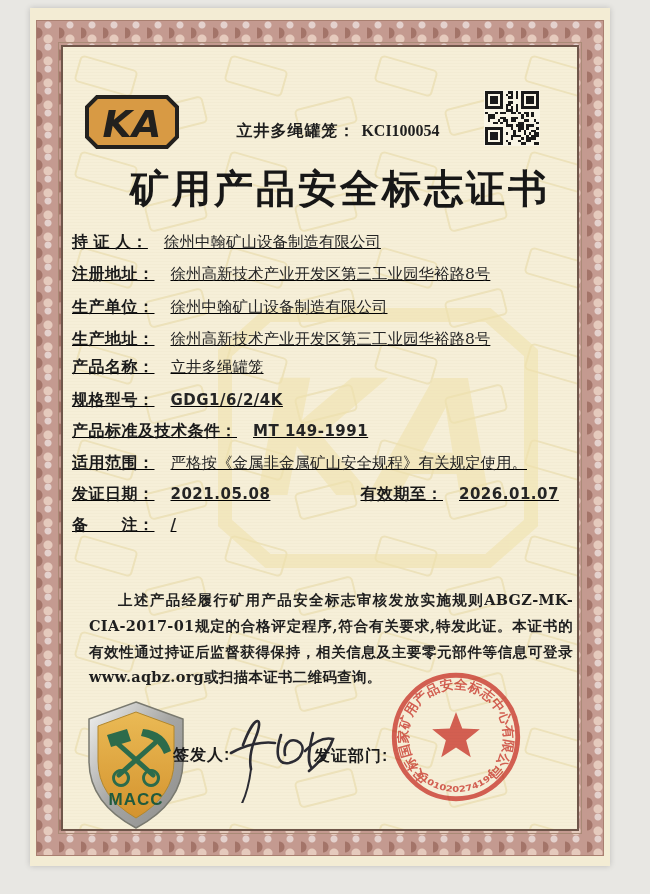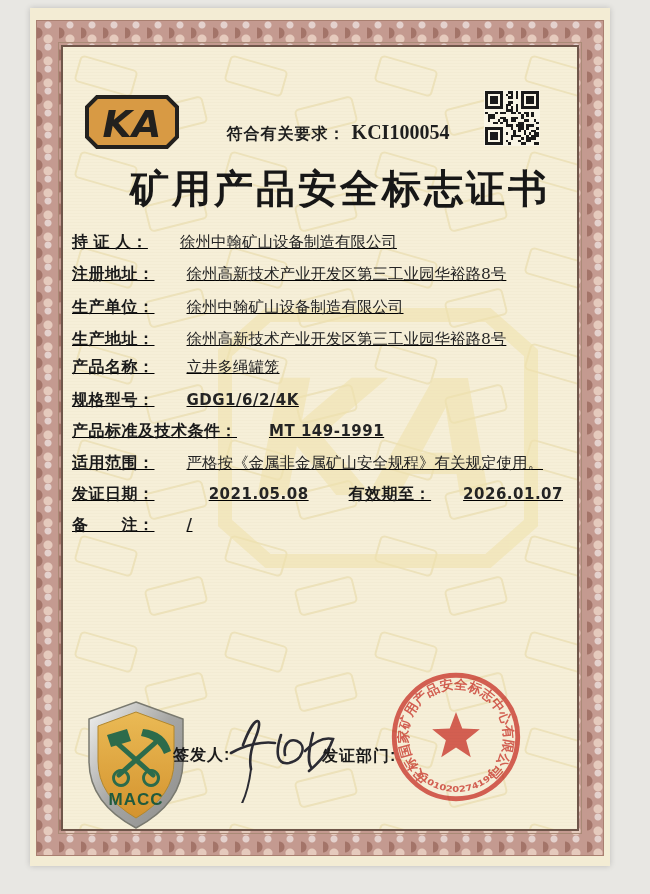--- a/index.html
+++ b/index.html
@@ -29,47 +29,47 @@
     background-image:repeating-linear-gradient(0deg, rgba(120,100,40,.025) 0 1px, transparent 1px 3px);
     border:2px solid #6f564a;
     outline:1px solid #a98a76;outline-offset:2px;
   }
   .wm-layer{position:absolute;inset:0;pointer-events:none;}
   
   .ka-logo{position:absolute;left:22px;top:48px;width:94px;height:54px;}
   
   .mark-no{position:absolute;left:130px;top:74px;width:290px;text-align:center;white-space:nowrap;}
   .mark-no .lbl{font-weight:bold;font-size:16px;color:#1e1e1e;letter-spacing:1px;}
-  .mark-no .num{font-family:"Liberation Serif",serif;font-weight:bold;font-size:20px;color:#1e1e1e;margin-left:6px;}
+  .mark-no .num{font-family:"Liberation Serif",serif;font-weight:bold;font-size:16px;color:#1e1e1e;margin-left:6px;}
   
   .qr{position:absolute;left:421px;top:43px;width:56px;height:56px;background:#f9f5e6;padding:1px;box-sizing:border-box;}
   
   .title{
     position:absolute;left:0;top:115px;width:100%;text-align:center;
     font-size:39px;font-weight:bold;color:#171717;letter-spacing:3px;
     font-family:"Liberation Sans",sans-serif;
     margin-left:20px;
   }
   
   .row{position:absolute;left:9px;right:14px;display:flex;align-items:baseline;white-space:nowrap;text-decoration:underline;}
   .row .lbl{font-weight:bold;font-size:16px;color:#1a1a1a;letter-spacing:.5px;flex:none;}
-  .row .val{font-family:"DejaVu Serif",serif;font-size:15.5px;color:#242424;margin-left:32px;font-weight:500;text-align:right;}
+  .row .val{font-family:"DejaVu Serif",serif;font-size:15.5px;color:#242424;margin-left:16px;font-weight:500;}
   .row .val.code{font-family:"DejaVu Sans",sans-serif;font-weight:bold;letter-spacing:.5px;font-size:15px;}
   .row .val.date{width:150px;}
   
   .statement{
     position:absolute;left:26px;top:540px;width:484px;
     font-family:"DejaVu Serif",serif;font-weight:600;font-size:14.5px;
     line-height:1.78;color:#1f1f1f;text-indent:2em;text-align:justify;letter-spacing:.3px;
   }
   
   .badge{position:absolute;left:18px;top:652px;width:110px;height:132px;}
   .signer-lbl,.dept-lbl{position:absolute;font-weight:bold;font-size:16px;color:#1a1a1a;letter-spacing:1px;}
   .signer-lbl{left:110px;top:698px;}
-  .dept-lbl{left:259px;top:699px;}
+  .dept-lbl{left:251px;top:699px;}
   .signature{position:absolute;left:158px;top:656px;width:120px;height:100px;}
   .seal{position:absolute;left:311px;top:608px;width:164px;height:164px;opacity:.88;mix-blend-mode:multiply;}
 </style>
 </head>
 <body>
 
 <div class="cert">
   <div class="band">
     <div class="inner">
 
@@ -89,21 +89,21 @@
           <text x="315" y="448" text-anchor="middle" font-family="DejaVu Sans, sans-serif" font-weight="bold" font-style="italic" font-size="160" fill="#f0e2ae">KA</text>
         </g>
       </svg>
 
       <svg class="ka-logo" viewBox="0 0 94 54">
         <polygon points="12,2 82,2 92,12 92,42 82,52 12,52 2,42 2,12" fill="#d89a44" stroke="#23211e" stroke-width="4"></polygon>
         <text x="47" y="42" text-anchor="middle" font-family="DejaVu Sans, sans-serif" font-weight="bold" font-style="italic" font-size="38" fill="#23211e">KA</text>
       </svg>
 
       <div class="mark-no">
-        <span class="lbl">符合有关要求：</span><span class="num">KCI100054</span>
+        <span class="lbl">立井多绳罐笼：</span><span class="num">KCI100054</span>
       </div>
 
       <div class="qr">
         <svg viewBox="0 0 21 21" width="54" height="54" style="shape-rendering:crispEdges;display:block">
           <rect width="21" height="21" fill="#f9f5e6"></rect>
           <g fill="#1a1a1a">
             <rect x="0" y="0" width="7" height="7"></rect>
               <rect x="14" y="0" width="7" height="7"></rect>
               <rect x="0" y="14" width="7" height="7"></rect>
           </g>
@@ -270,20 +270,21 @@
         <span class="lbl">发证日期：</span>
         <span class="val code date">2021.05.08</span>
         <span class="lbl" style="margin-left:40px">有效期至：</span>
         <span class="val code">2026.01.07</span>
       </div>
       <div class="row" style="top:468px">
         <span class="lbl">备　　注：</span>
         <span class="val code">/</span>
       </div>
 
+      <div class="statement">上述产品经履行矿用产品安全标志审核发放实施规则ABGZ-MK-CIA-2017-01规定的合格评定程序,符合有关要求,特发此证。本证书的有效性通过持证后监督获得保持，相关信息及主要零元部件等信息可登录www.aqbz.org或扫描本证书二维码查询。</div>
 
       <svg class="badge" viewBox="0 0 110 132">
         <defs>
           <linearGradient id="silver" x1="0" y1="0" x2="1" y2="1">
             <stop offset="0" stop-color="#f4f4f2"></stop>
               <stop offset=".5" stop-color="#a6a6a4"></stop>
               <stop offset="1" stop-color="#8d8d8b"></stop>
           </linearGradient>
           <linearGradient id="gold" x1="0" y1="0" x2="0" y2="1">
             <stop offset="0" stop-color="#eaba55"></stop>

